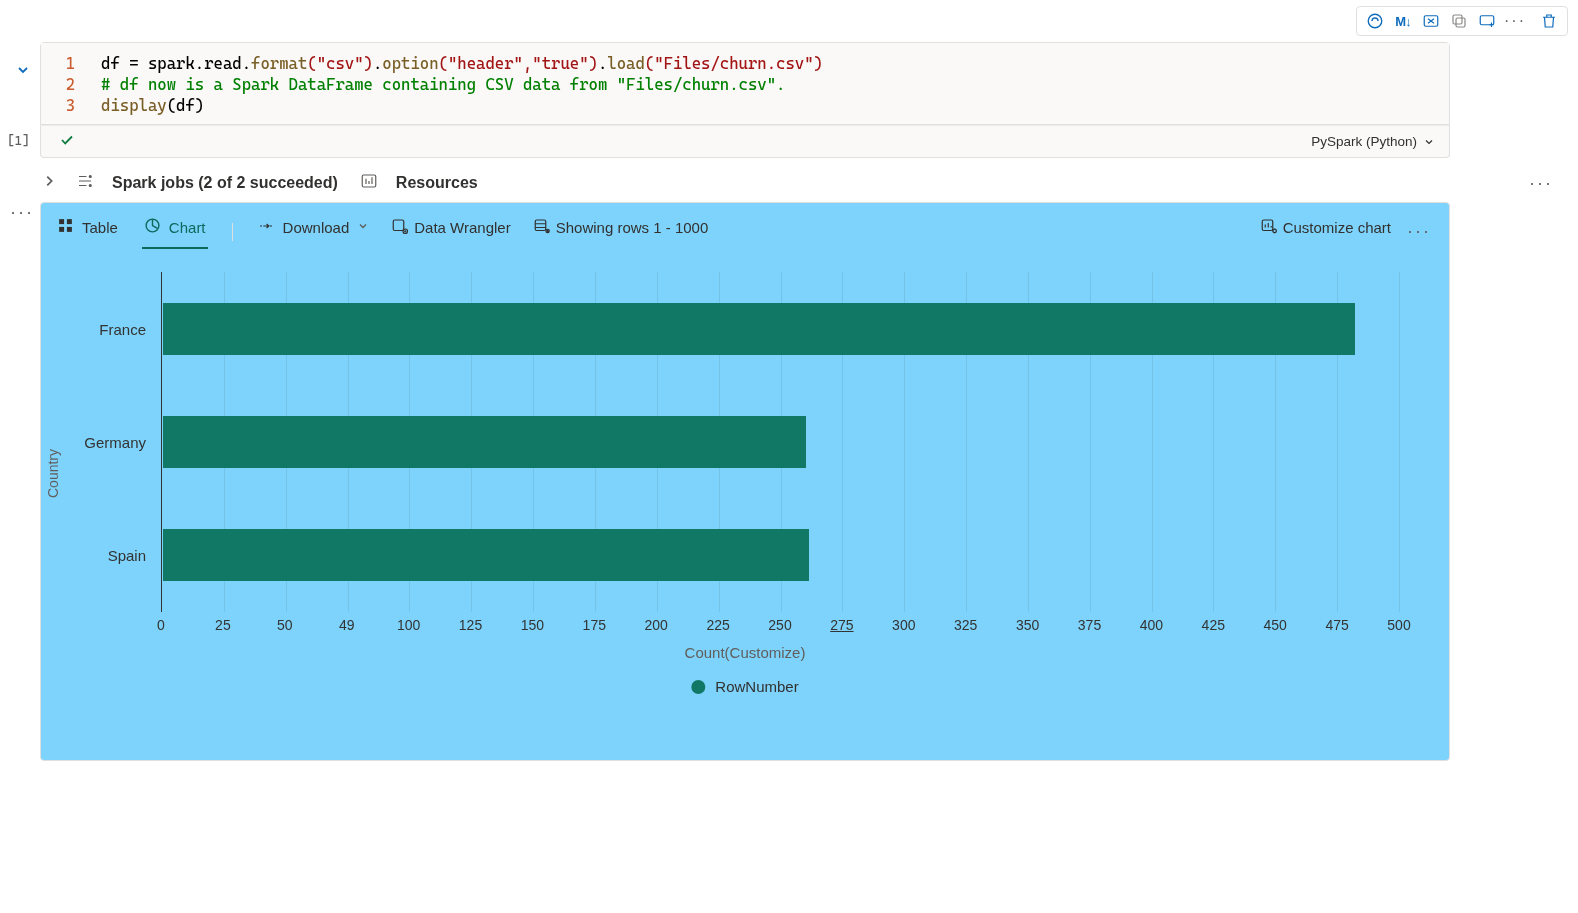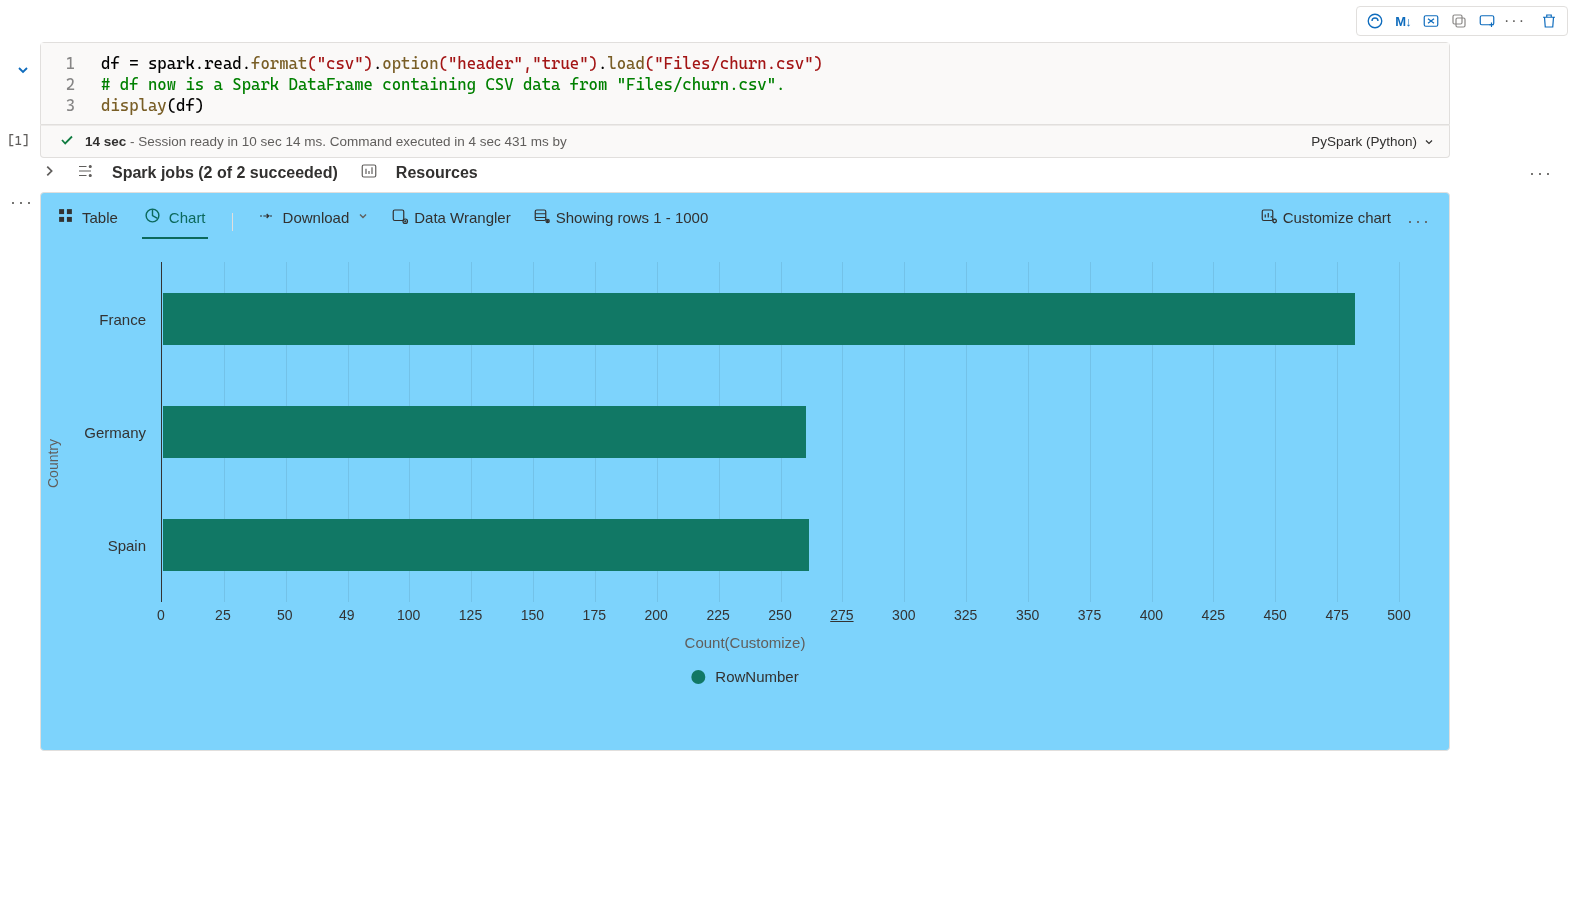--- a/index.html
+++ b/index.html
@@ -62,21 +62,21 @@
   .code-body {
     display:flex;
     padding:10px 14px 8px 18px;
     font-family: "Cascadia Mono","Consolas",monospace;
     font-size:16px;
     line-height:21px;
     background:#faf9f8;
     white-space:pre;
   }
   .ln {
-    color:#737373;
+    color:#c2410c;
     opacity:.85;
     text-align:right;
     padding-right:26px;
     min-width:42px;
     user-select:none;
   }
   .src { flex:1; }
   .tok-id  { color:#000; }
   .tok-op  { color:#000; }
   .tok-str { color:#a31515;}
@@ -110,21 +110,21 @@
   .kernel-sel {
     display:flex; align-items:center; gap:6px;
     color:#323130;
   }
 
   
   .info-row {
     display:flex;
     align-items:center;
     gap:18px;
-    margin:4px 0 8px 42px;
+    margin:14px 0 8px 42px;
     font-size:16px;
     justify-content:space-between;
   }
   .info-row .chev { color:#605e5c; margin-right:2px;}
   .info-row .bold-part { font-weight:600;}
   .info-row .ic { color:#605e5c; }
   .info-row .more-right {
     margin-left:auto;
     margin-right:25px;
     color:#605e5c;
@@ -327,21 +327,20 @@
     </div>
   </div>
 
   <div class="status-bar">
     <div class="status-left">
       <span class="check-ic">
         <svg width="16" height="16" viewBox="0 0 16 16" fill="none" stroke="currentColor" stroke-width="1.8">
             <path d="M3 8l3.2 3.5L13 4.5"></path>
           </svg>
       </span>
-      <span><b style="font-weight:600;color:#323130">14 sec</b><span> - Session ready in 10 sec 14 ms. Command executed in 4 sec 431 ms by</span></span>
     </div>
     <div class="kernel-sel">
       <span>PySpark (Python)</span>
       <svg width="12" height="12" viewBox="0 0 16 16" fill="none" stroke="currentColor" stroke-width="1.6">
           <path d="M4 6l4 4 4-4"></path>
         </svg>
     </div>
   </div>
 
   <div class="cell-idx">[1]</div>

